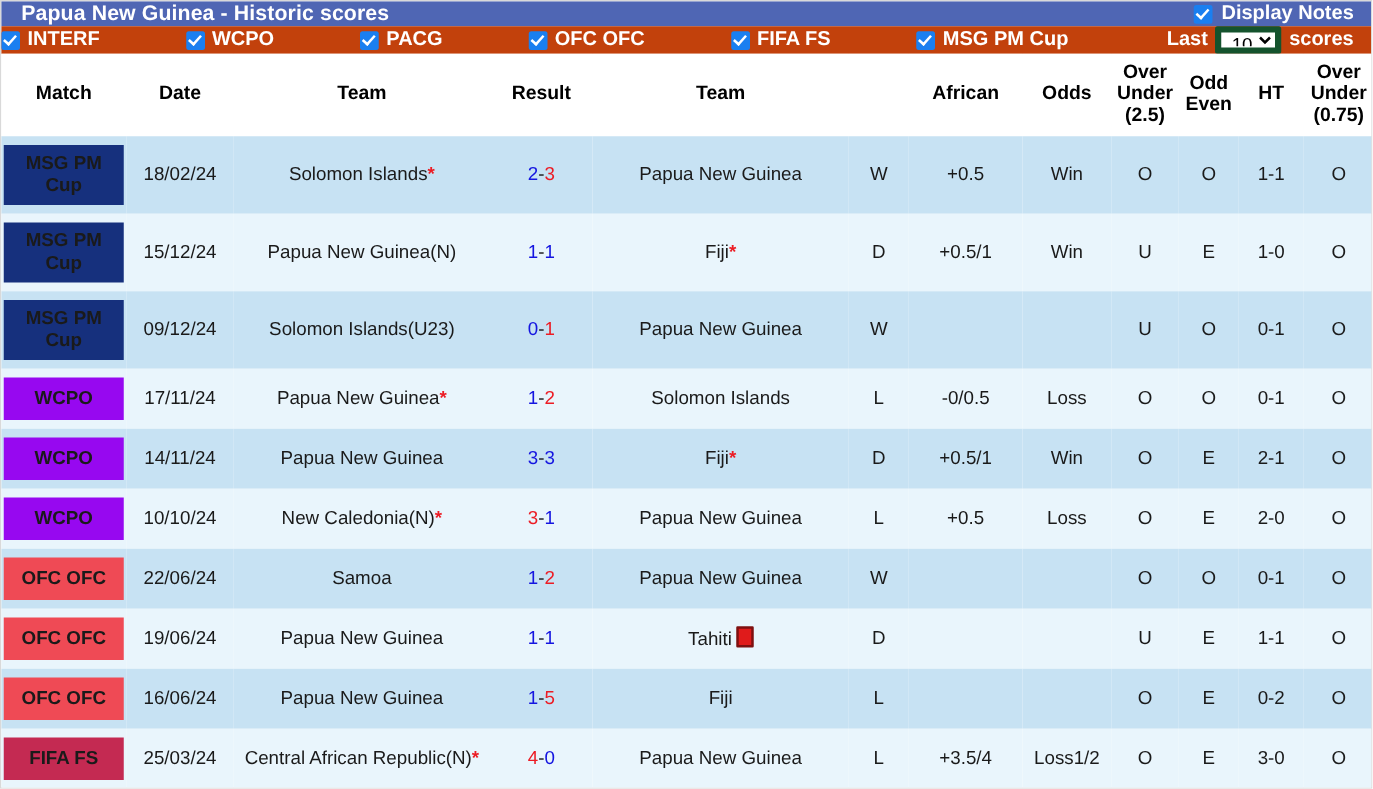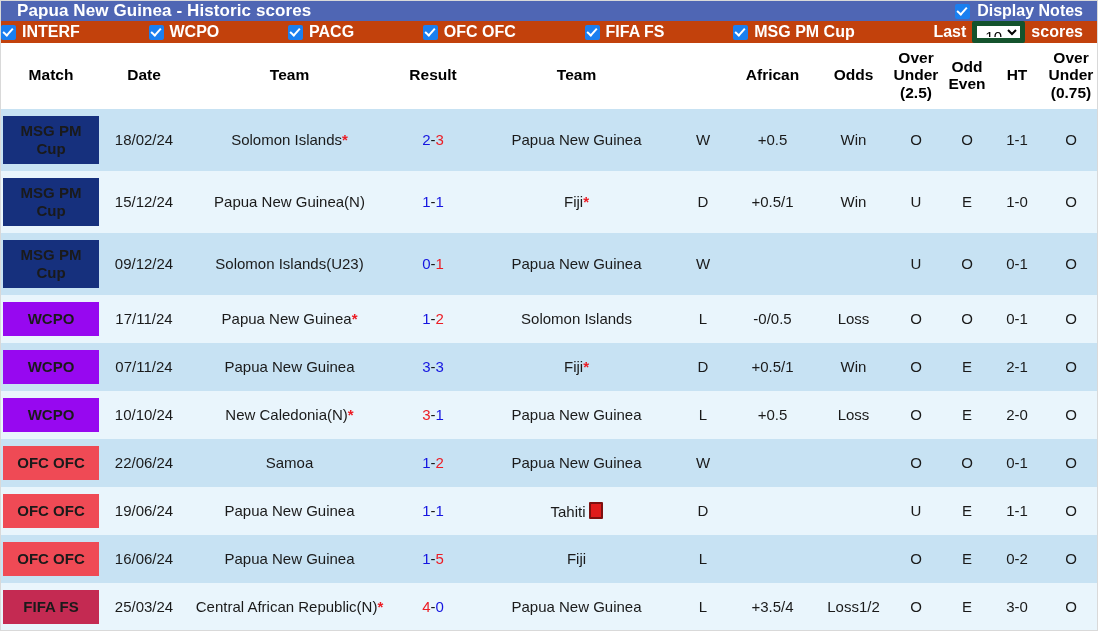--- a/index.html
+++ b/index.html
@@ -354,21 +354,21 @@
             <td class="t-green">Loss</td>
             <td class="t-red">O</td>
             <td class="t-dgreen">O</td>
             <td class="t-black">0-1</td>
             <td class="t-red">O</td>
           </tr>
           <tr class="r-odd">
             <td class="comp">
               <div class="comp-inner comp-wcpo">WCPO</div>
             </td>
-            <td>07/11/24</td>
+            <td>14/11/24</td>
             <td class="t-blue">Papua New Guinea</td>
             <td><span class="t-blue">3</span><span class="t-black">-</span><span class="t-blue">3</span></td>
             <td class="t-black">Fiji<span class="star">*</span></td>
             <td class="t-blue">D</td>
             <td class="t-blue">+0.5/1</td>
             <td class="t-red">Win</td>
             <td class="t-red">O</td>
             <td class="t-red">E</td>
             <td class="t-black">2-1</td>
             <td class="t-red">O</td>

